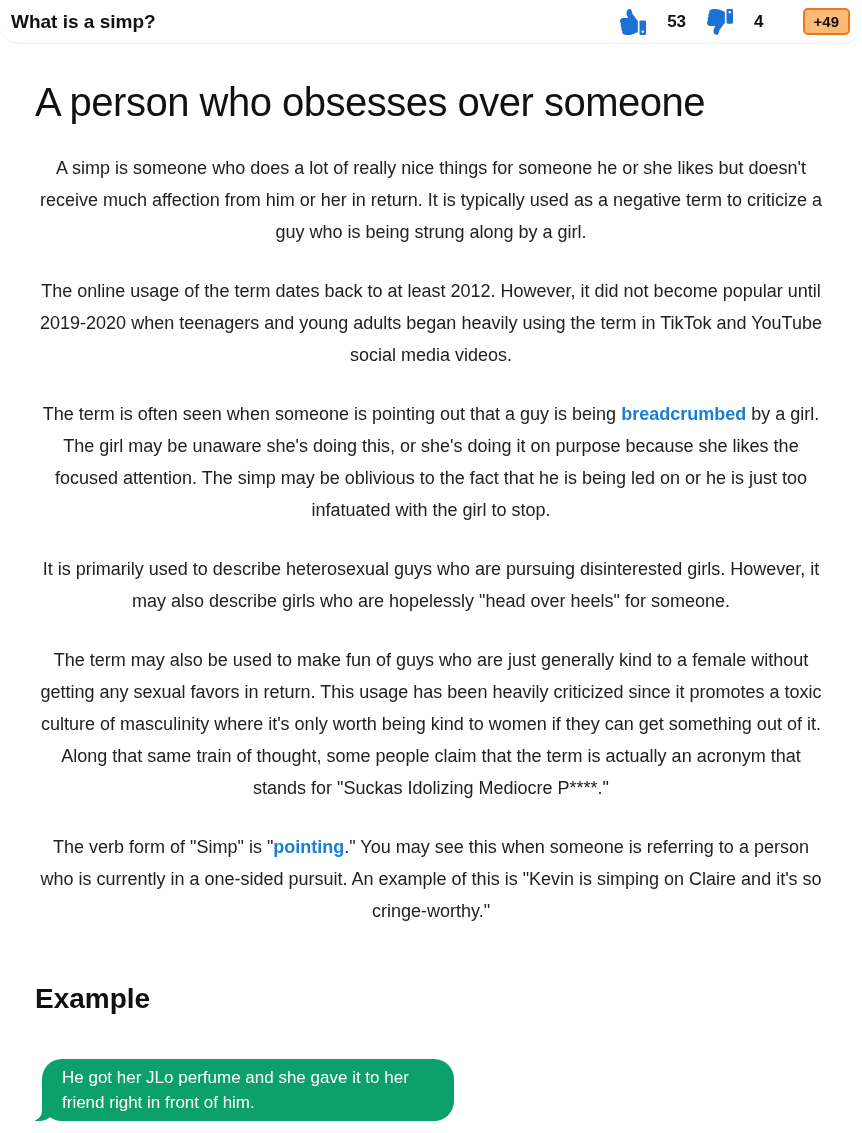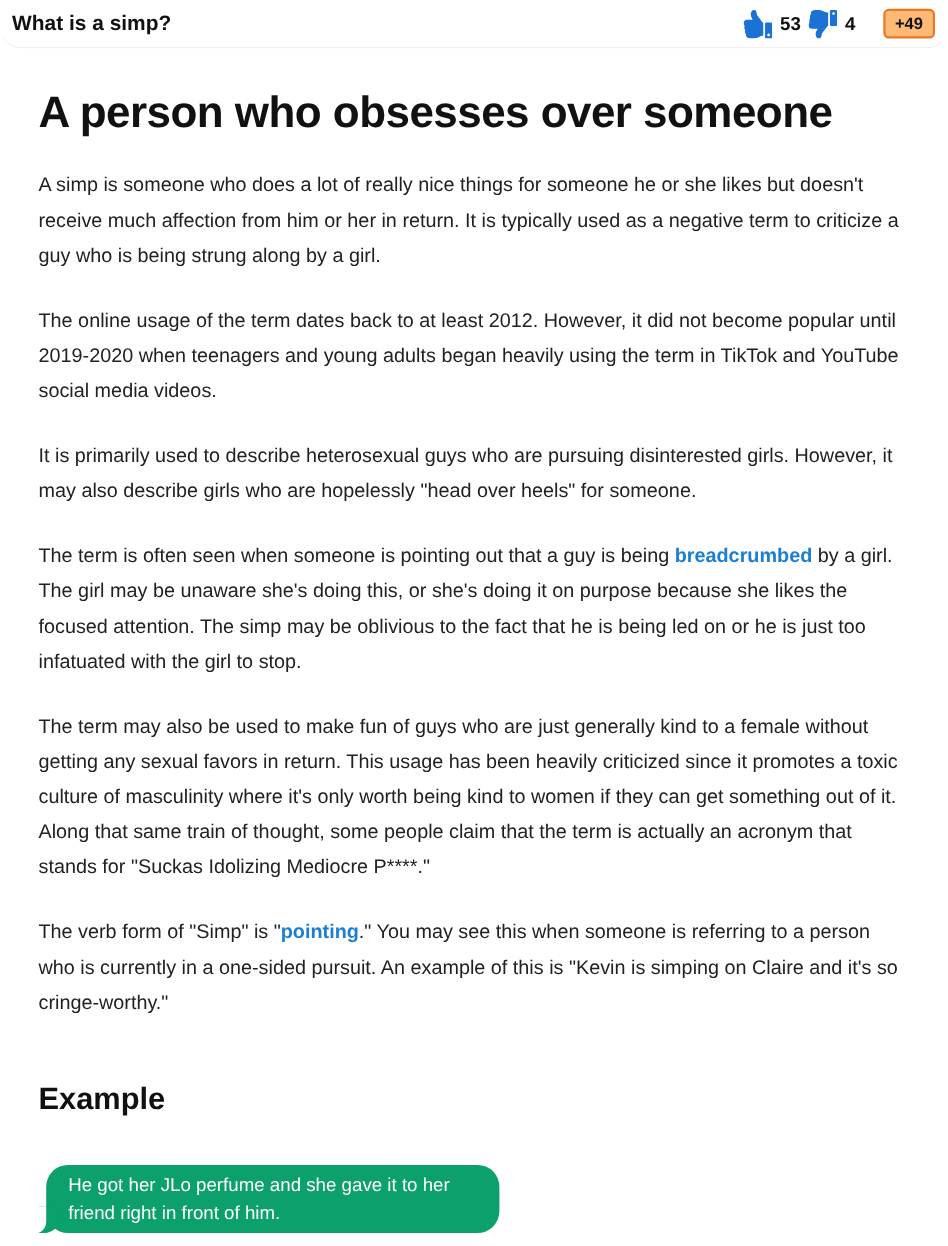--- a/index.html
+++ b/index.html
@@ -12,43 +12,43 @@
 
   
   .topbar {
     height:44px;
     display:flex; align-items:center; justify-content:space-between;
     padding:0 12px 0 11px;
     border-bottom:1px solid #ededed;
     border-radius:20px;
   }
   .topbar-title { font-size:19px; font-weight:700; color:#111; }
-  .votes { display:flex; align-items:center; gap:7px; }
+  .votes { display:flex; align-items:center; gap:21px; }
   .vote-btn { display:inline-flex; align-items:center; cursor:pointer; background:none; border:none; padding:0; }
   .vote-btn svg { width:26px; height:26px; display:block; }
   .vote-count { font-size:17px; font-weight:700; color:#111; }
   .vote-count.down { margin-right:10px; }
   .score-badge {
     margin-left:8px;
     border:2px solid #ee7524; border-radius:5px;
     background:#fdba74; color:#111;
     font-size:15px; font-weight:700;
     padding:4px 9px; line-height:1;
   }
 
   
   main { padding:0 35px; }
   h1 {
     margin-top:36px;
-    font-size:40px; font-weight:700; color:#111;
+    font-size:40px; font-weight:400; color:#111;
     letter-spacing:-0.5px;
   }
   p.body-p {
     margin-top:27px;
-    font-size:18px; line-height:32px; color:#212121;
+    font-size:18px; line-height:32px; color:#212121;text-align:center;
   }
   a.inline-link {
     color:#1a7fd4; font-weight:700; text-decoration:none; cursor:pointer;
   }
 
   
   h2.example-h {
     margin-top:56px;
     font-size:28px; font-weight:700; color:#111;
   }
@@ -102,23 +102,23 @@
     <span class="vote-count down">4</span>
     <span class="score-badge">+49</span>
   </div>
 </header>
 
 <main>
   <h1>A person who obsesses over someone</h1>
 
   <p class="body-p">A simp is someone who does a lot of really nice things for someone he or she likes but doesn't receive much affection from him or her in return. It is typically used as a negative term to criticize a guy who is being strung along by a girl.</p>
   <p class="body-p">The online usage of the term dates back to at least 2012. However, it did not become popular until 2019-2020 when teenagers and young adults began heavily using the term in TikTok and YouTube social media videos.</p>
+  <p class="body-p"><span>The term is often seen when someone is pointing out that a guy is being </span><a class="inline-link">breadcrumbed</a><span> by a girl. The girl may be unaware she's doing this, or she's doing it on purpose because she likes the focused attention. The simp may be oblivious to the fact that he is being led on or he is just too infatuated with the girl to stop.</span></p>
+
   <p class="body-p">It is primarily used to describe heterosexual guys who are pursuing disinterested girls. However, it may also describe girls who are hopelessly "head over heels" for someone.</p>
-
-  <p class="body-p"><span>The term is often seen when someone is pointing out that a guy is being </span><a class="inline-link">breadcrumbed</a><span> by a girl. The girl may be unaware she's doing this, or she's doing it on purpose because she likes the focused attention. The simp may be oblivious to the fact that he is being led on or he is just too infatuated with the girl to stop.</span></p>
 
   <p class="body-p">The term may also be used to make fun of guys who are just generally kind to a female without getting any sexual favors in return. This usage has been heavily criticized since it promotes a toxic culture of masculinity where it's only worth being kind to women if they can get something out of it. Along that same train of thought, some people claim that the term is actually an acronym that stands for "Suckas Idolizing Mediocre P****."</p>
 
   <p class="body-p"><span>The verb form of "Simp" is "</span><a class="inline-link">pointing</a><span>." You may see this when someone is referring to a person who is currently in a one-sided pursuit. An example of this is "Kevin is simping on Claire and it's so cringe-worthy."</span></p>
 
   <h2 class="example-h">Example</h2>
 
   <div class="chat">
     <div class="bubble left">He got her JLo perfume and she gave it to her friend right in front of him.</div>
 

